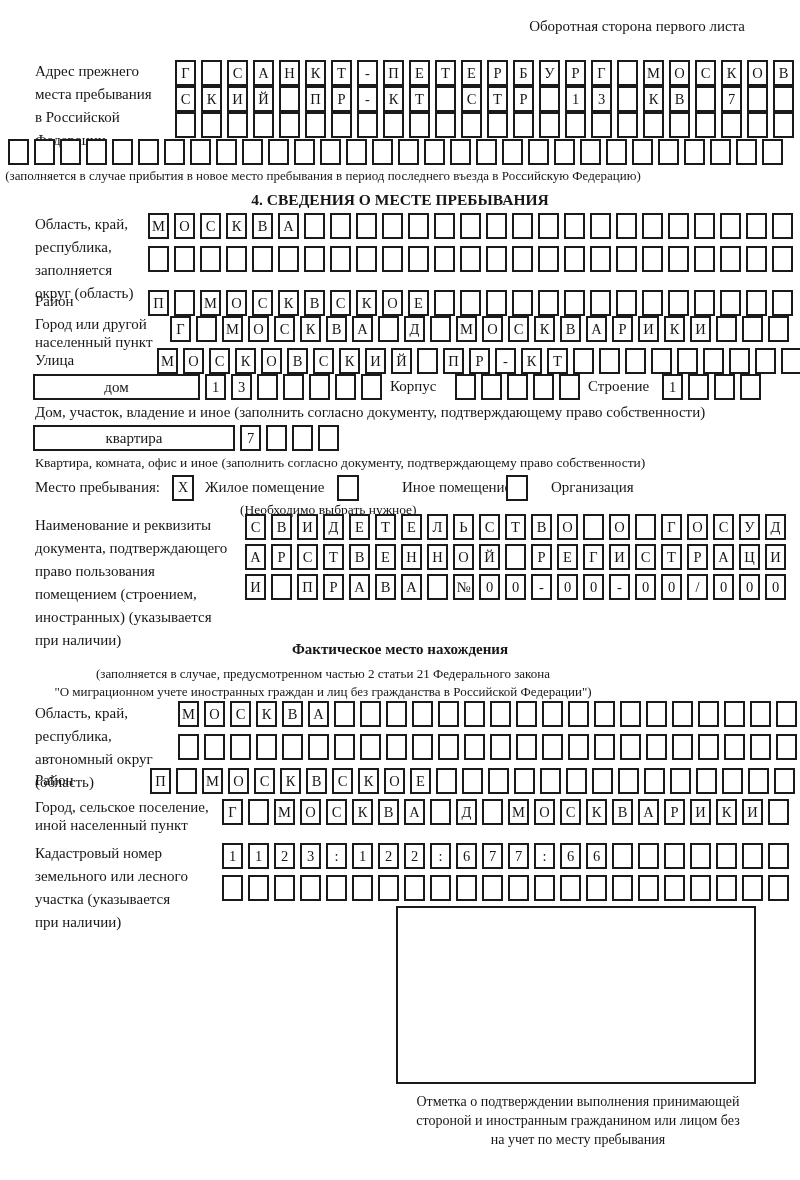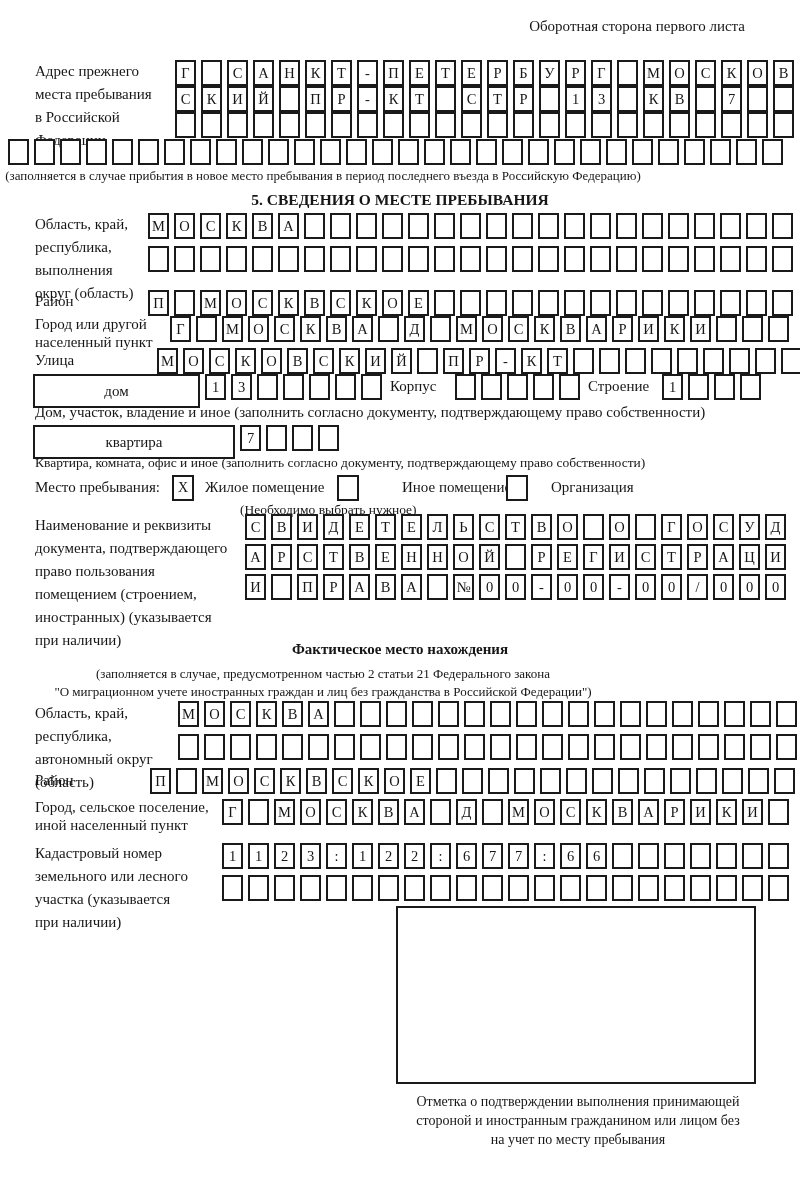--- a/index.html
+++ b/index.html
@@ -8,21 +8,21 @@
   .page { position:relative; width:800px; height:1180px; overflow:hidden;border-radius:18px; }
   .abs { position:absolute; }
   .lbl { font-size:15px; white-space:nowrap; }
   .cap { font-size:13px; white-space:nowrap; }
   .cap-center { width:646px; text-align:center; }
   .hdr { width:800px; text-align:center; font-weight:bold; font-size:15.5px; }
   .cells { display:flex; gap:5px; }
   .cell { width:21px; height:26px; border:2px solid #1a1a1a; display:flex;
     align-items:center; justify-content:center; font-size:14.5px; flex:0 0 auto;
     background:#fff; }
-  .widebox { height:34px; border:2px solid #1a1a1a; display:flex; align-items:center;
+  .widebox { height:26px; border:2px solid #1a1a1a; display:flex; align-items:center;
     justify-content:center; font-size:15px; background:#fff; }
   .chk { width:22px; height:26px; border:2px solid #1a1a1a; display:flex;
     align-items:center; justify-content:center; font-size:14px; background:#fff; }
   .stamp { border:2px solid #1a1a1a; background:#fff; }
   .note4 { width:420px; text-align:center; font-size:14px; line-height:19px; }
 </style>
 </head>
 <body>
 
 <div class="page">
@@ -138,25 +138,25 @@
       <span class="cell"></span>
       <span class="cell"></span>
       <span class="cell"></span>
       <span class="cell"></span>
       <span class="cell"></span>
       <span class="cell"></span>
       <span class="cell"></span>
     </div>
   <div class="abs cap cap-center" style="left:0; top:168px;">(заполняется в случае прибытия в новое место пребывания в период последнего въезда в Российскую Федерацию)</div>
 
-  <div class="abs hdr" style="left:0; top:191px;">5. СВЕДЕНИЯ О МЕСТЕ ПРЕБЫВАНИЯ</div>
+  <div class="abs hdr" style="left:0; top:191px;">4. СВЕДЕНИЯ О МЕСТЕ ПРЕБЫВАНИЯ</div>
 
   <div class="abs lbl" style="left:35px; top:216px;">Область, край,</div>
   <div class="abs lbl" style="left:35px; top:239px;">республика,</div>
-  <div class="abs lbl" style="left:35px; top:262px;">выполнения</div>
+  <div class="abs lbl" style="left:35px; top:262px;">заполняется</div>
   <div class="abs lbl" style="left:35px; top:285px;">округ (область)</div>
   <div class="abs cells" style="left:148px; top:213px;">
       <span class="cell">М</span>
       <span class="cell">О</span>
       <span class="cell">С</span>
       <span class="cell">К</span>
       <span class="cell">В</span>
       <span class="cell">А</span>
       <span class="cell"></span>
       <span class="cell"></span>

